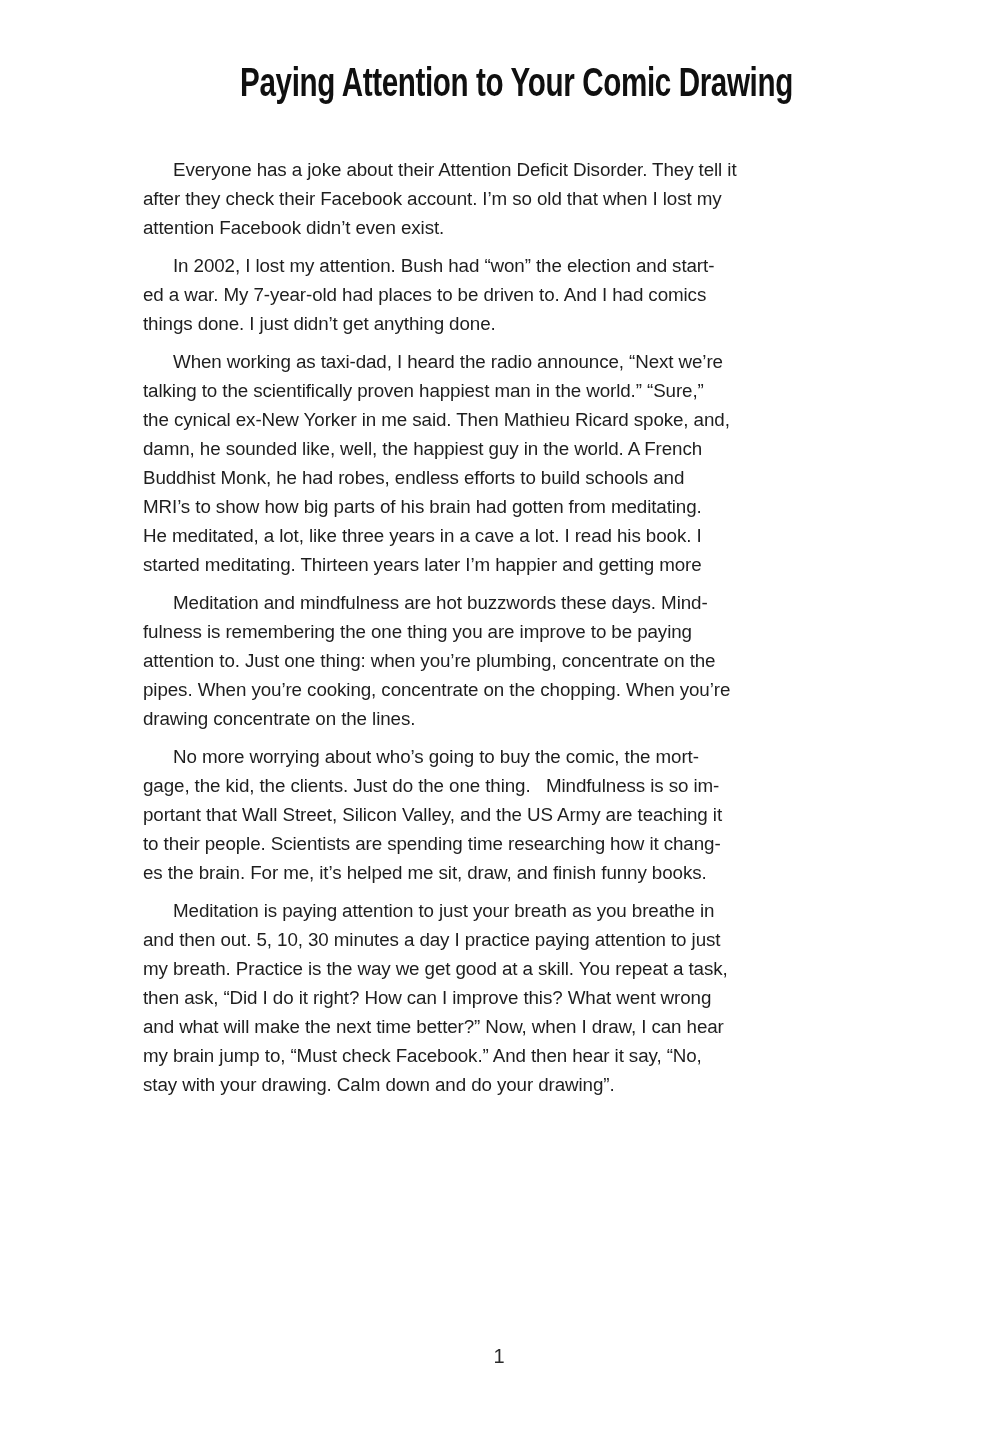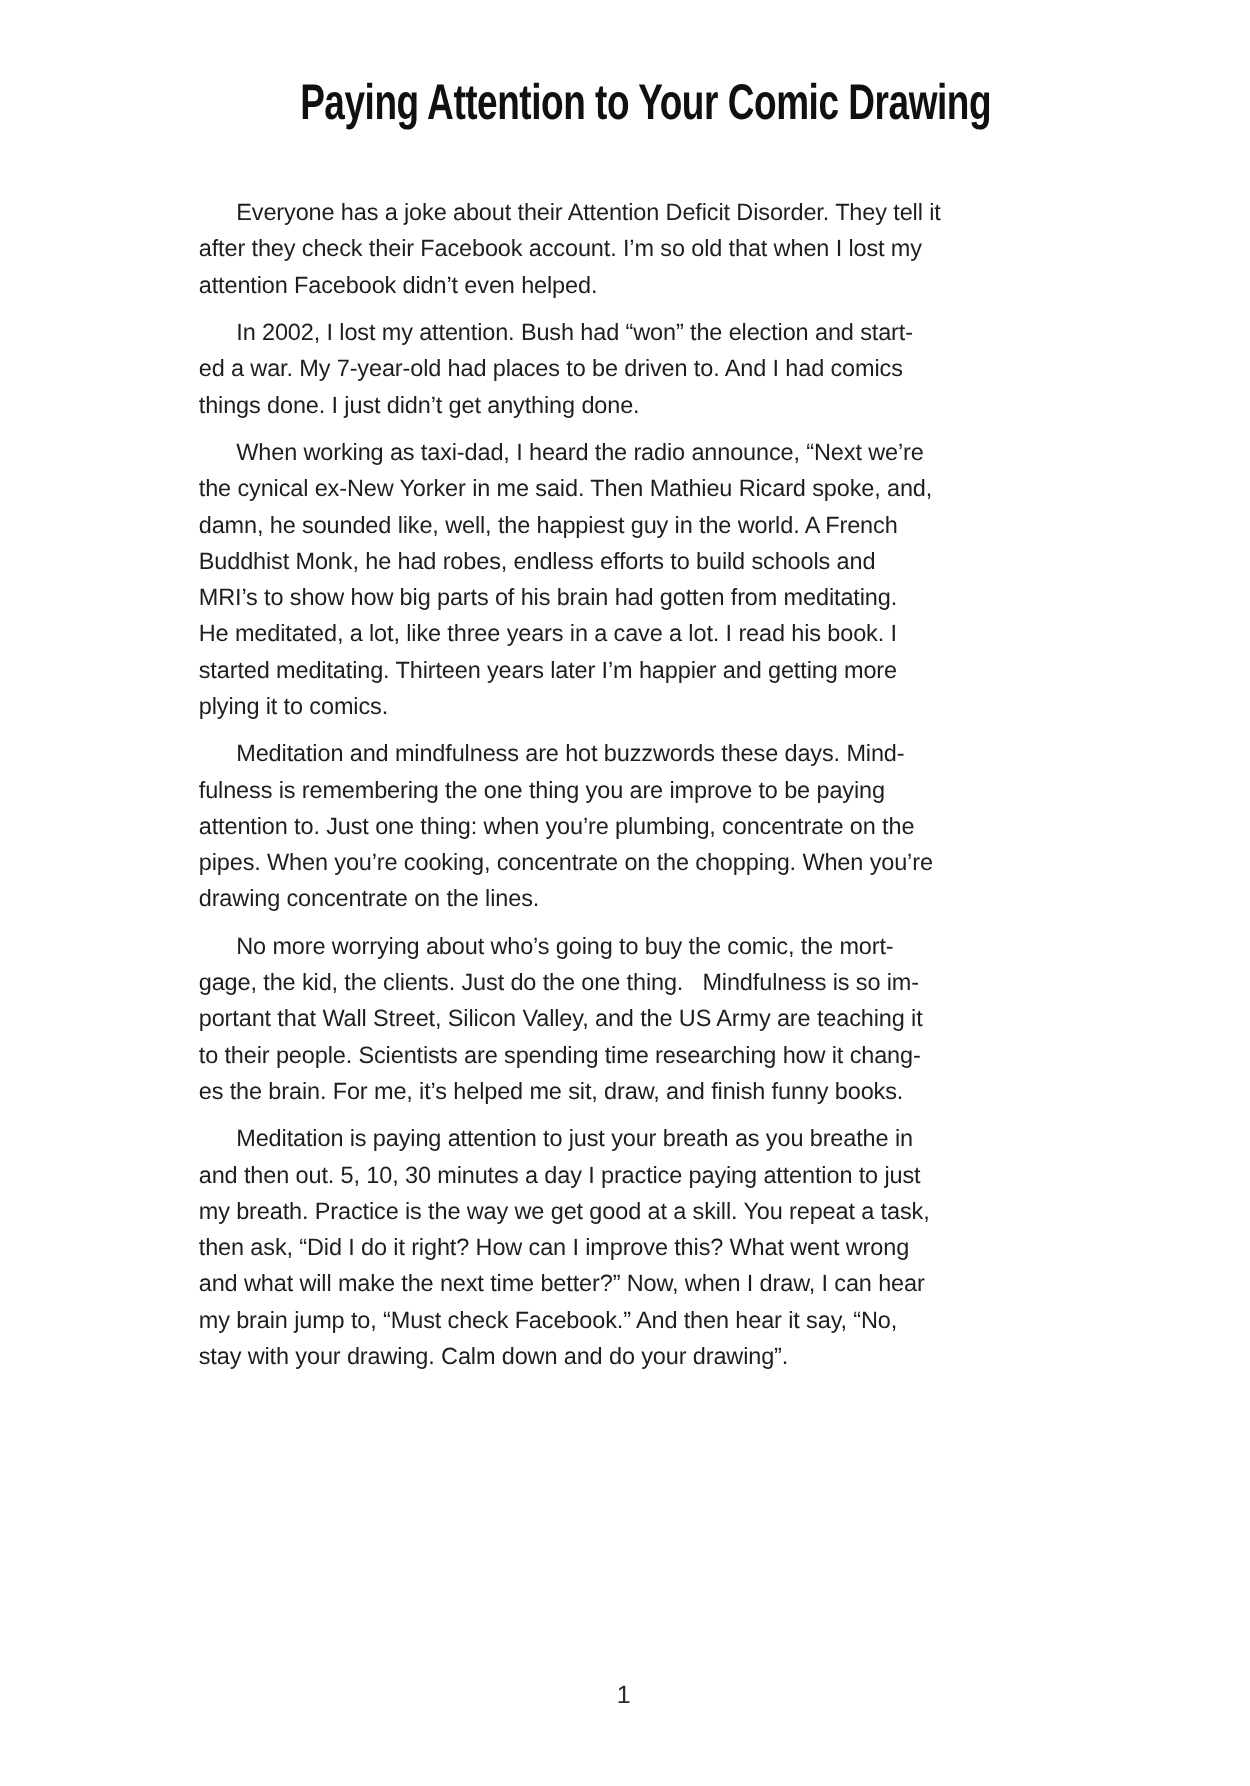--- a/index.html
+++ b/index.html
@@ -38,21 +38,21 @@
   .body-text {
     position: absolute;
     left: 143px;
     top: 155px;
     width: 712px;
     font-size: 18.8px;
     line-height: 29px;
     letter-spacing: -0.1px;
   }
   .body-text p {
-    margin: 0 0 9px 16px;
+    margin: 0 0 9px 0;
   }
   .line {
     display: block;
     white-space: pre;
   }
   p .line:first-child {
     text-indent: 30px;
   }
   .page-number {
     position: absolute;
@@ -70,36 +70,36 @@
 
 <div class="page">
   <div class="title-wrap">
     <h1 class="title">Paying Attention to Your Comic Drawing</h1>
   </div>
 
   <div class="body-text">
       <p>
         <span class="line">Everyone has a joke about their Attention Deficit Disorder. They tell it</span>
         <span class="line">after they check their Facebook account. I’m so old that when I lost my</span>
-        <span class="line">attention Facebook didn’t even helped.</span>
+        <span class="line">attention Facebook didn’t even exist.</span>
       </p>
       <p>
         <span class="line">In 2002, I lost my attention. Bush had “won” the election and start-</span>
         <span class="line">ed a war. My 7-year-old had places to be driven to. And I had comics</span>
         <span class="line">things done. I just didn’t get anything done.</span>
       </p>
       <p>
         <span class="line">When working as taxi-dad, I heard the radio announce, “Next we’re</span>
+        <span class="line">talking to the scientifically proven happiest man in the world.” “Sure,”</span>
         <span class="line">the cynical ex-New Yorker in me said. Then Mathieu Ricard spoke, and,</span>
         <span class="line">damn, he sounded like, well, the happiest guy in the world. A French</span>
         <span class="line">Buddhist Monk, he had robes, endless efforts to build schools and</span>
         <span class="line">MRI’s to show how big parts of his brain had gotten from meditating.</span>
         <span class="line">He meditated, a lot, like three years in a cave a lot. I read his book. I</span>
         <span class="line">started meditating. Thirteen years later I’m happier and getting more</span>
-        <span class="line">plying it to comics.</span>
       </p>
       <p>
         <span class="line">Meditation and mindfulness are hot buzzwords these days. Mind-</span>
         <span class="line">fulness is remembering the one thing you are improve to be paying</span>
         <span class="line">attention to. Just one thing: when you’re plumbing, concentrate on the</span>
         <span class="line">pipes. When you’re cooking, concentrate on the chopping. When you’re</span>
         <span class="line">drawing concentrate on the lines.</span>
       </p>
       <p>
         <span class="line">No more worrying about who’s going to buy the comic, the mort-</span>

